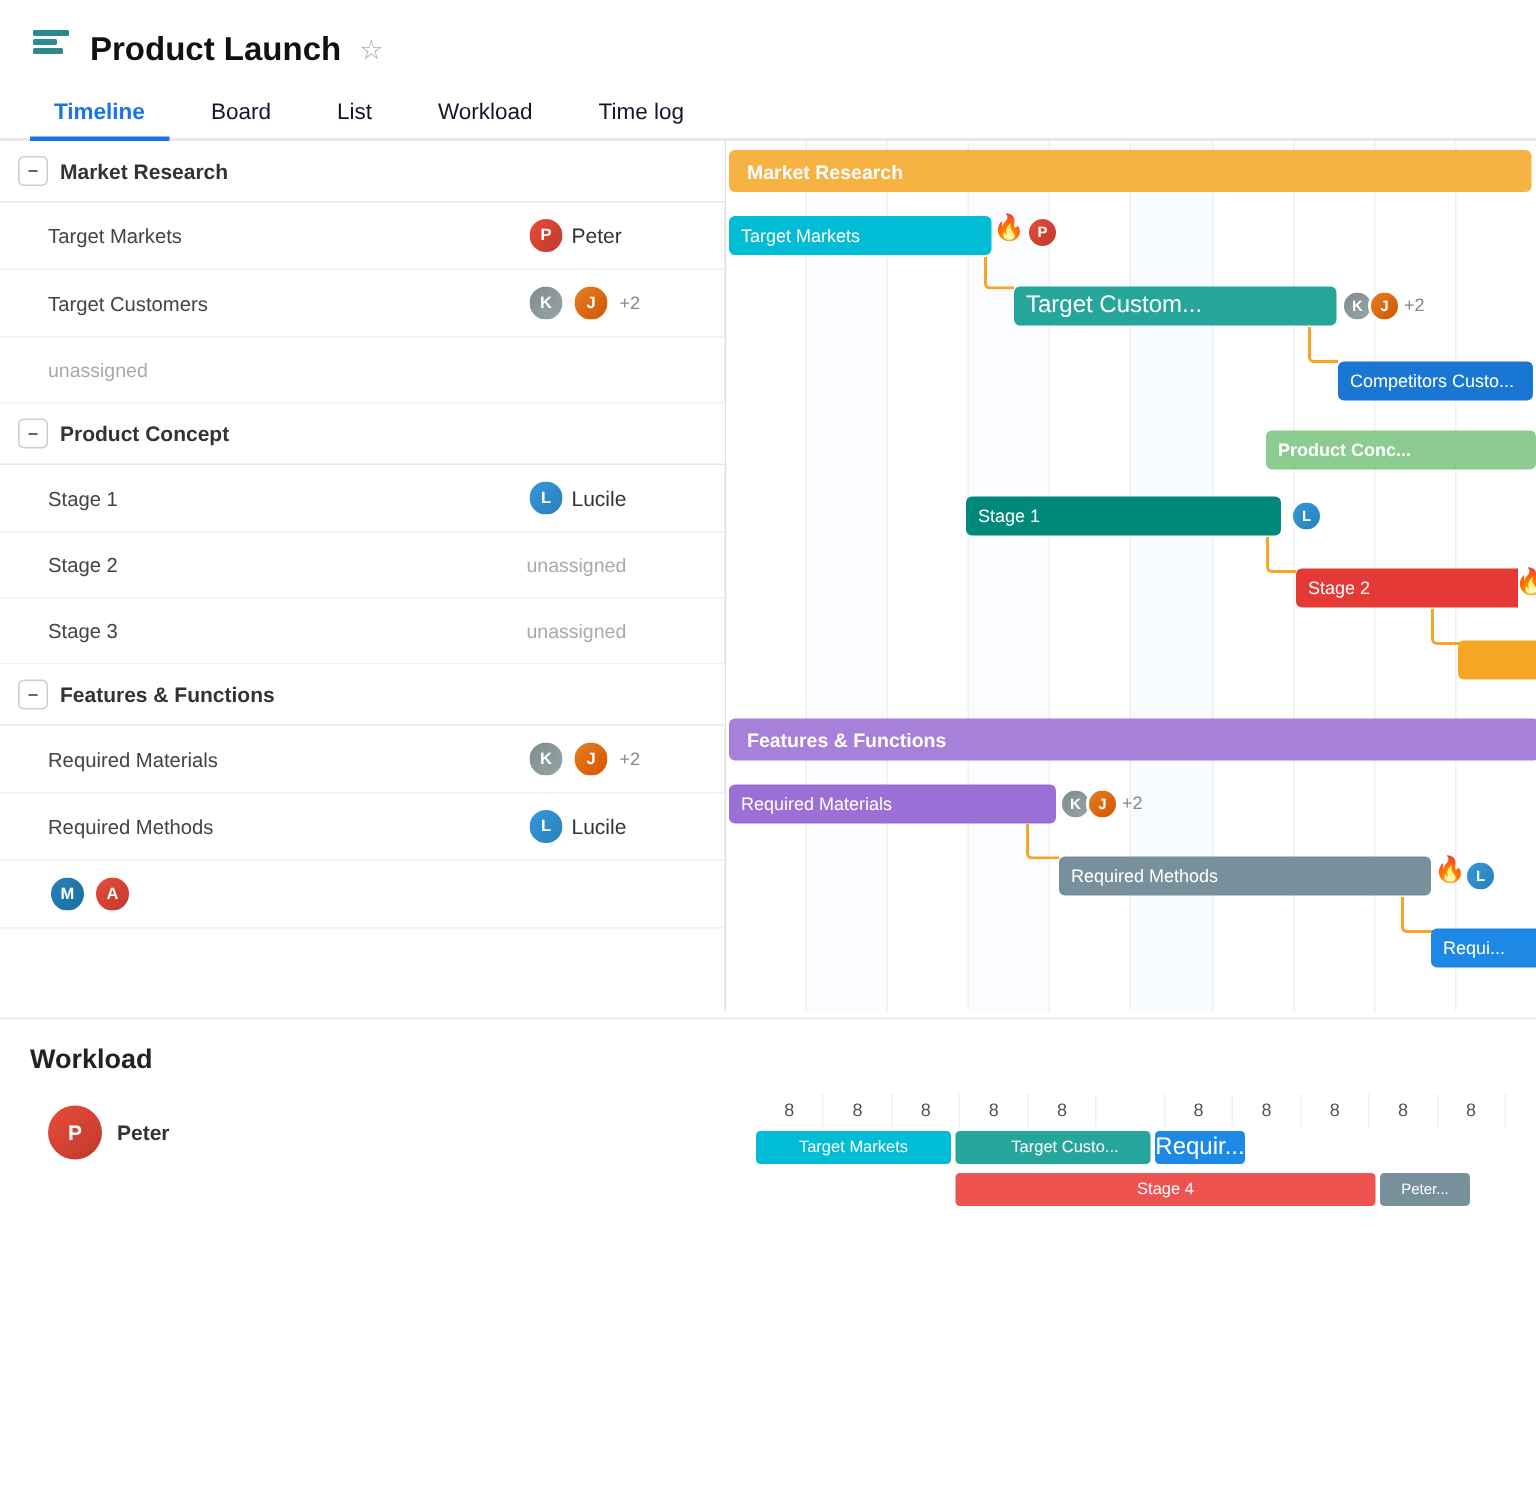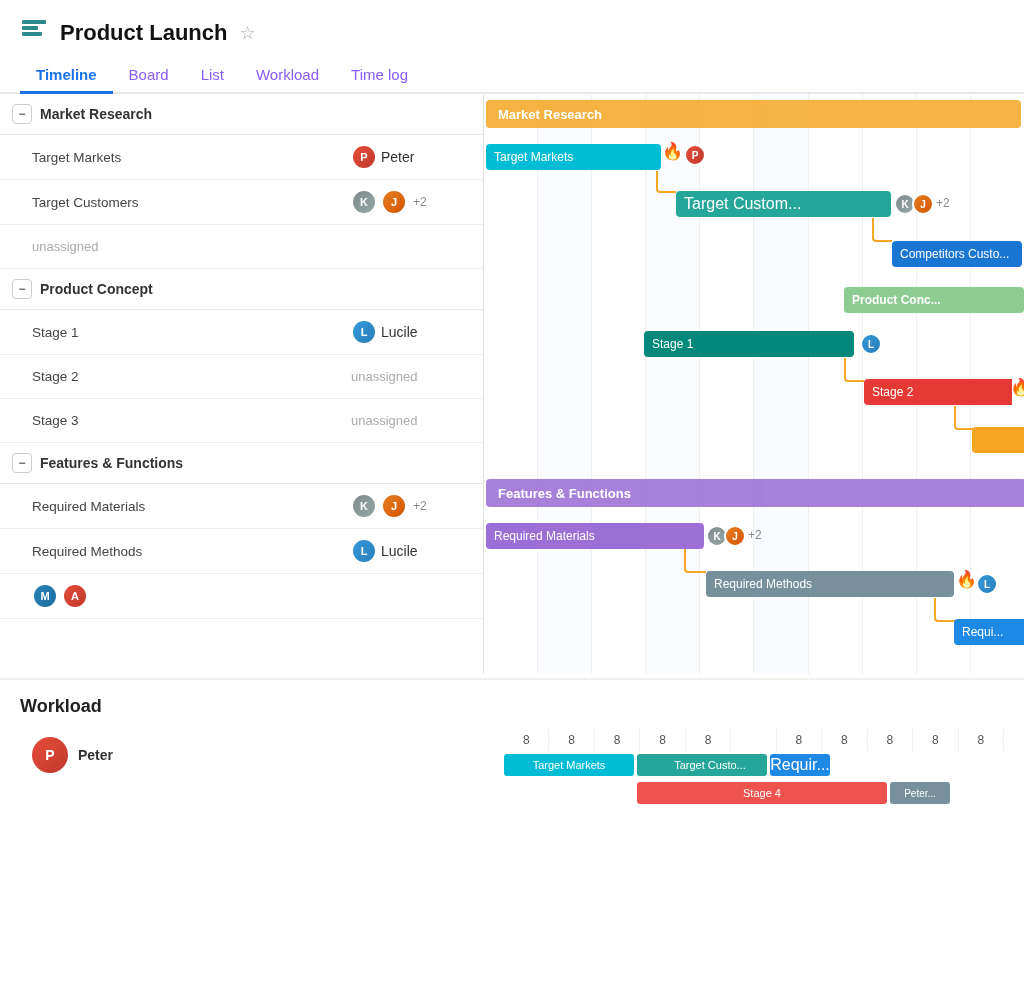--- a/index.html
+++ b/index.html
@@ -5,22 +5,22 @@
     * { box-sizing: border-box; margin: 0; padding: 0; }
     body { font-family: -apple-system, BlinkMacSystemFont, 'Segoe UI', sans-serif; background: #fff; color: #333; font-size: 14px; overflow-x: hidden; }
 
     
     .app-header { display: flex; align-items: center; padding: 16px 20px 0; gap: 12px; }
     .app-icon { color: #2b8a8a; font-size: 22px; }
     .app-title { font-size: 22px; font-weight: 700; color: #111; }
     .star-icon { color: #aaa; font-size: 18px; cursor: pointer; }
 
     
-    .nav-tabs { display: flex; gap: 0; padding: 8px 20px 0; border-bottom: 2px solid #e8e8e8; margin-bottom: 0; }
-    .nav-tab { padding: 8px 16px; font-size: 15px; cursor: pointer; color: #8b5cf6; border-bottom: 3px solid transparent; margin-bottom: -2px; }
+    .nav-tabs { display: flex; gap: 12px; padding: 8px 20px 0; border-bottom: 2px solid #e8e8e8; margin-bottom: 0; }
+    .nav-tab { padding: 8px 16px; font-size: 15px; cursor: pointer; color: #0f172a; border-bottom: 3px solid transparent; margin-bottom: -2px; }
     .nav-tab.active { color: #1a73e8; font-weight: 600; border-bottom: 3px solid #1a73e8; }
 
     
     .timeline-container { display: flex; width: 100%; overflow: hidden; }
     .task-list { width: 484px; flex-shrink: 0; border-right: 1px solid #e0e0e0; }
     .gantt-area { flex: 1; overflow: hidden; position: relative; background: #fff; }
 
     
     .group-header-row { display: flex; align-items: center; padding: 10px 12px; background: #fff; border-bottom: 1px solid #e8e8e8; font-weight: 700; font-size: 14px; gap: 8px; }
     .group-toggle { width: 20px; height: 20px; border: 1px solid #ccc; border-radius: 4px; display: flex; align-items: center; justify-content: center; font-size: 12px; cursor: pointer; color: #666; flex-shrink: 0; }
@@ -288,18 +288,18 @@
       </div>
 
       <div class="wb-row1" style="display: flex; gap: 3px; padding: 3px 0; align-items: center;">
         <div class="workload-bar wb-cyan" style="width: 130px;">Target Markets</div>
         <div class="workload-bar wb-teal" style="width: 130px;">Target Custo...</div>
         <div class="workload-bar wb-blue" style="width: 60px; font-size: 16px;">Requir...</div>
       </div>
 
       <div class="wb-row2" style="display: flex; gap: 3px; padding: 3px 0; align-items: center;">
         <div style="width: 130px;"></div>
-        <div class="workload-bar wb-red" style="width: 250px; text-align: center;">Stage 4</div>
+        <div class="workload-bar wb-red" style="width: 280px; text-align: center;">Stage 4</div>
         <div class="workload-bar wb-gray" style="width: 60px; font-size: 10px;">Peter...</div>
       </div>
     </div>
   </div>
 </div>
 
 </body></html>

